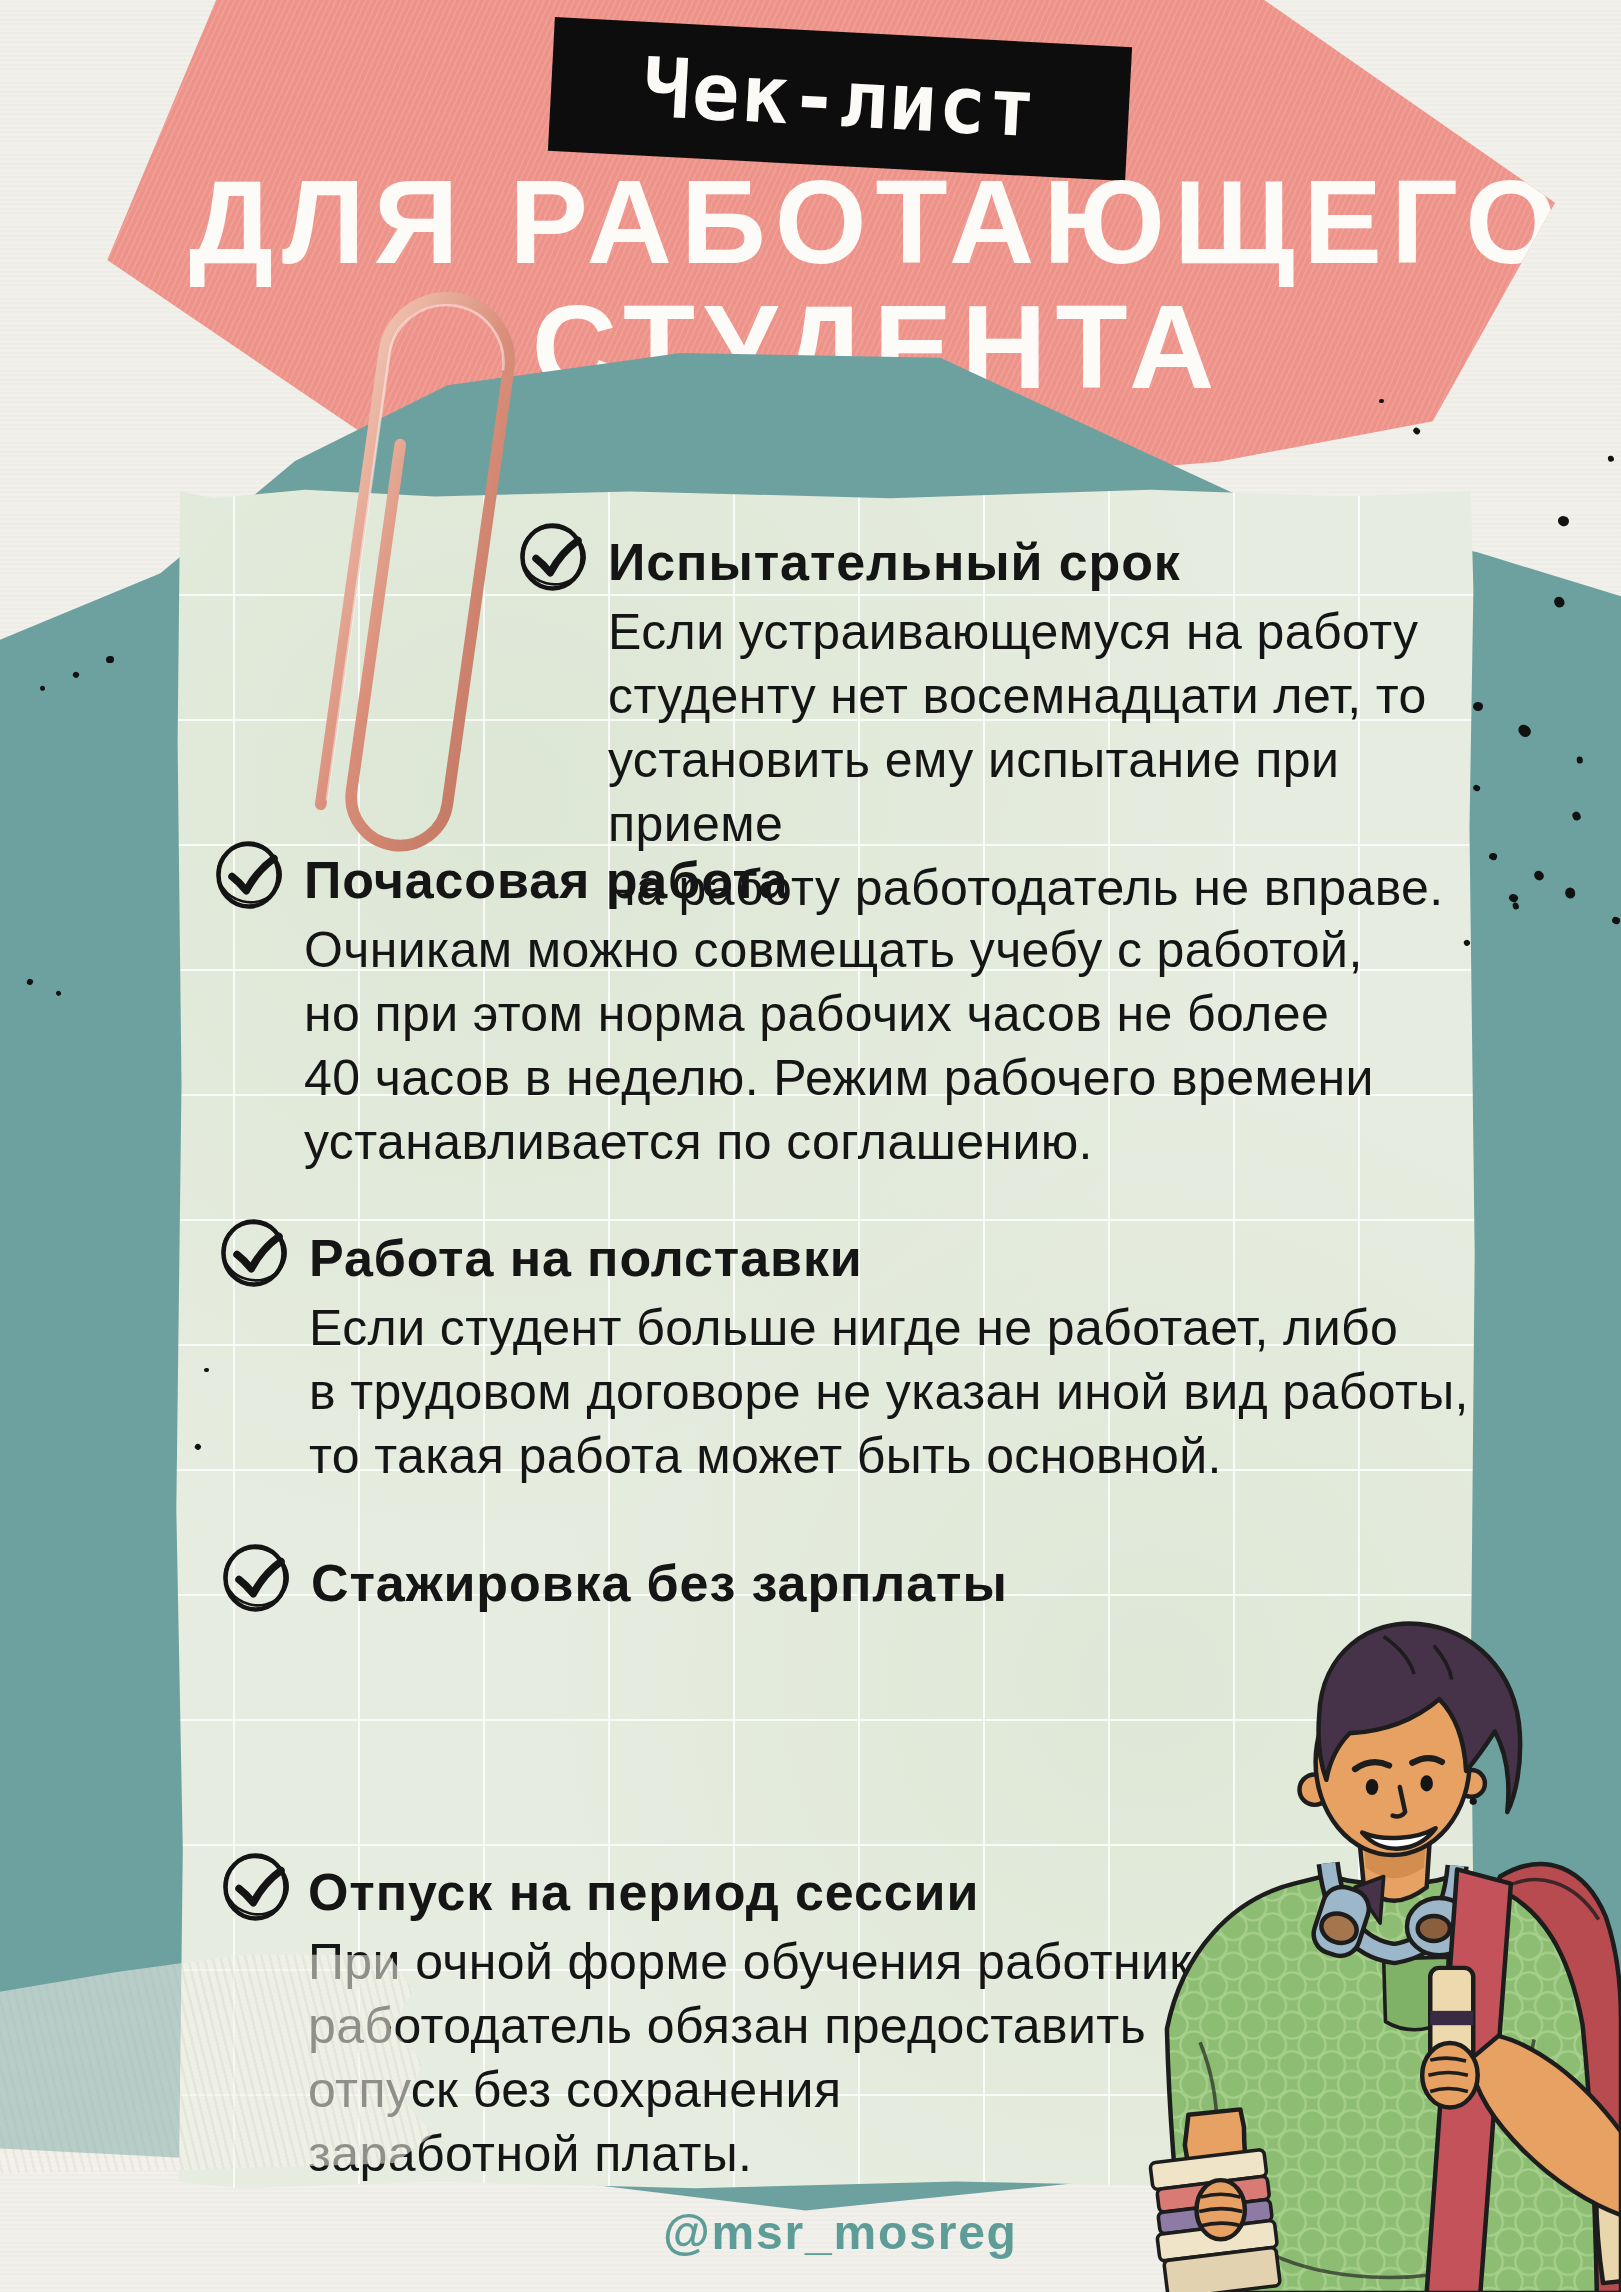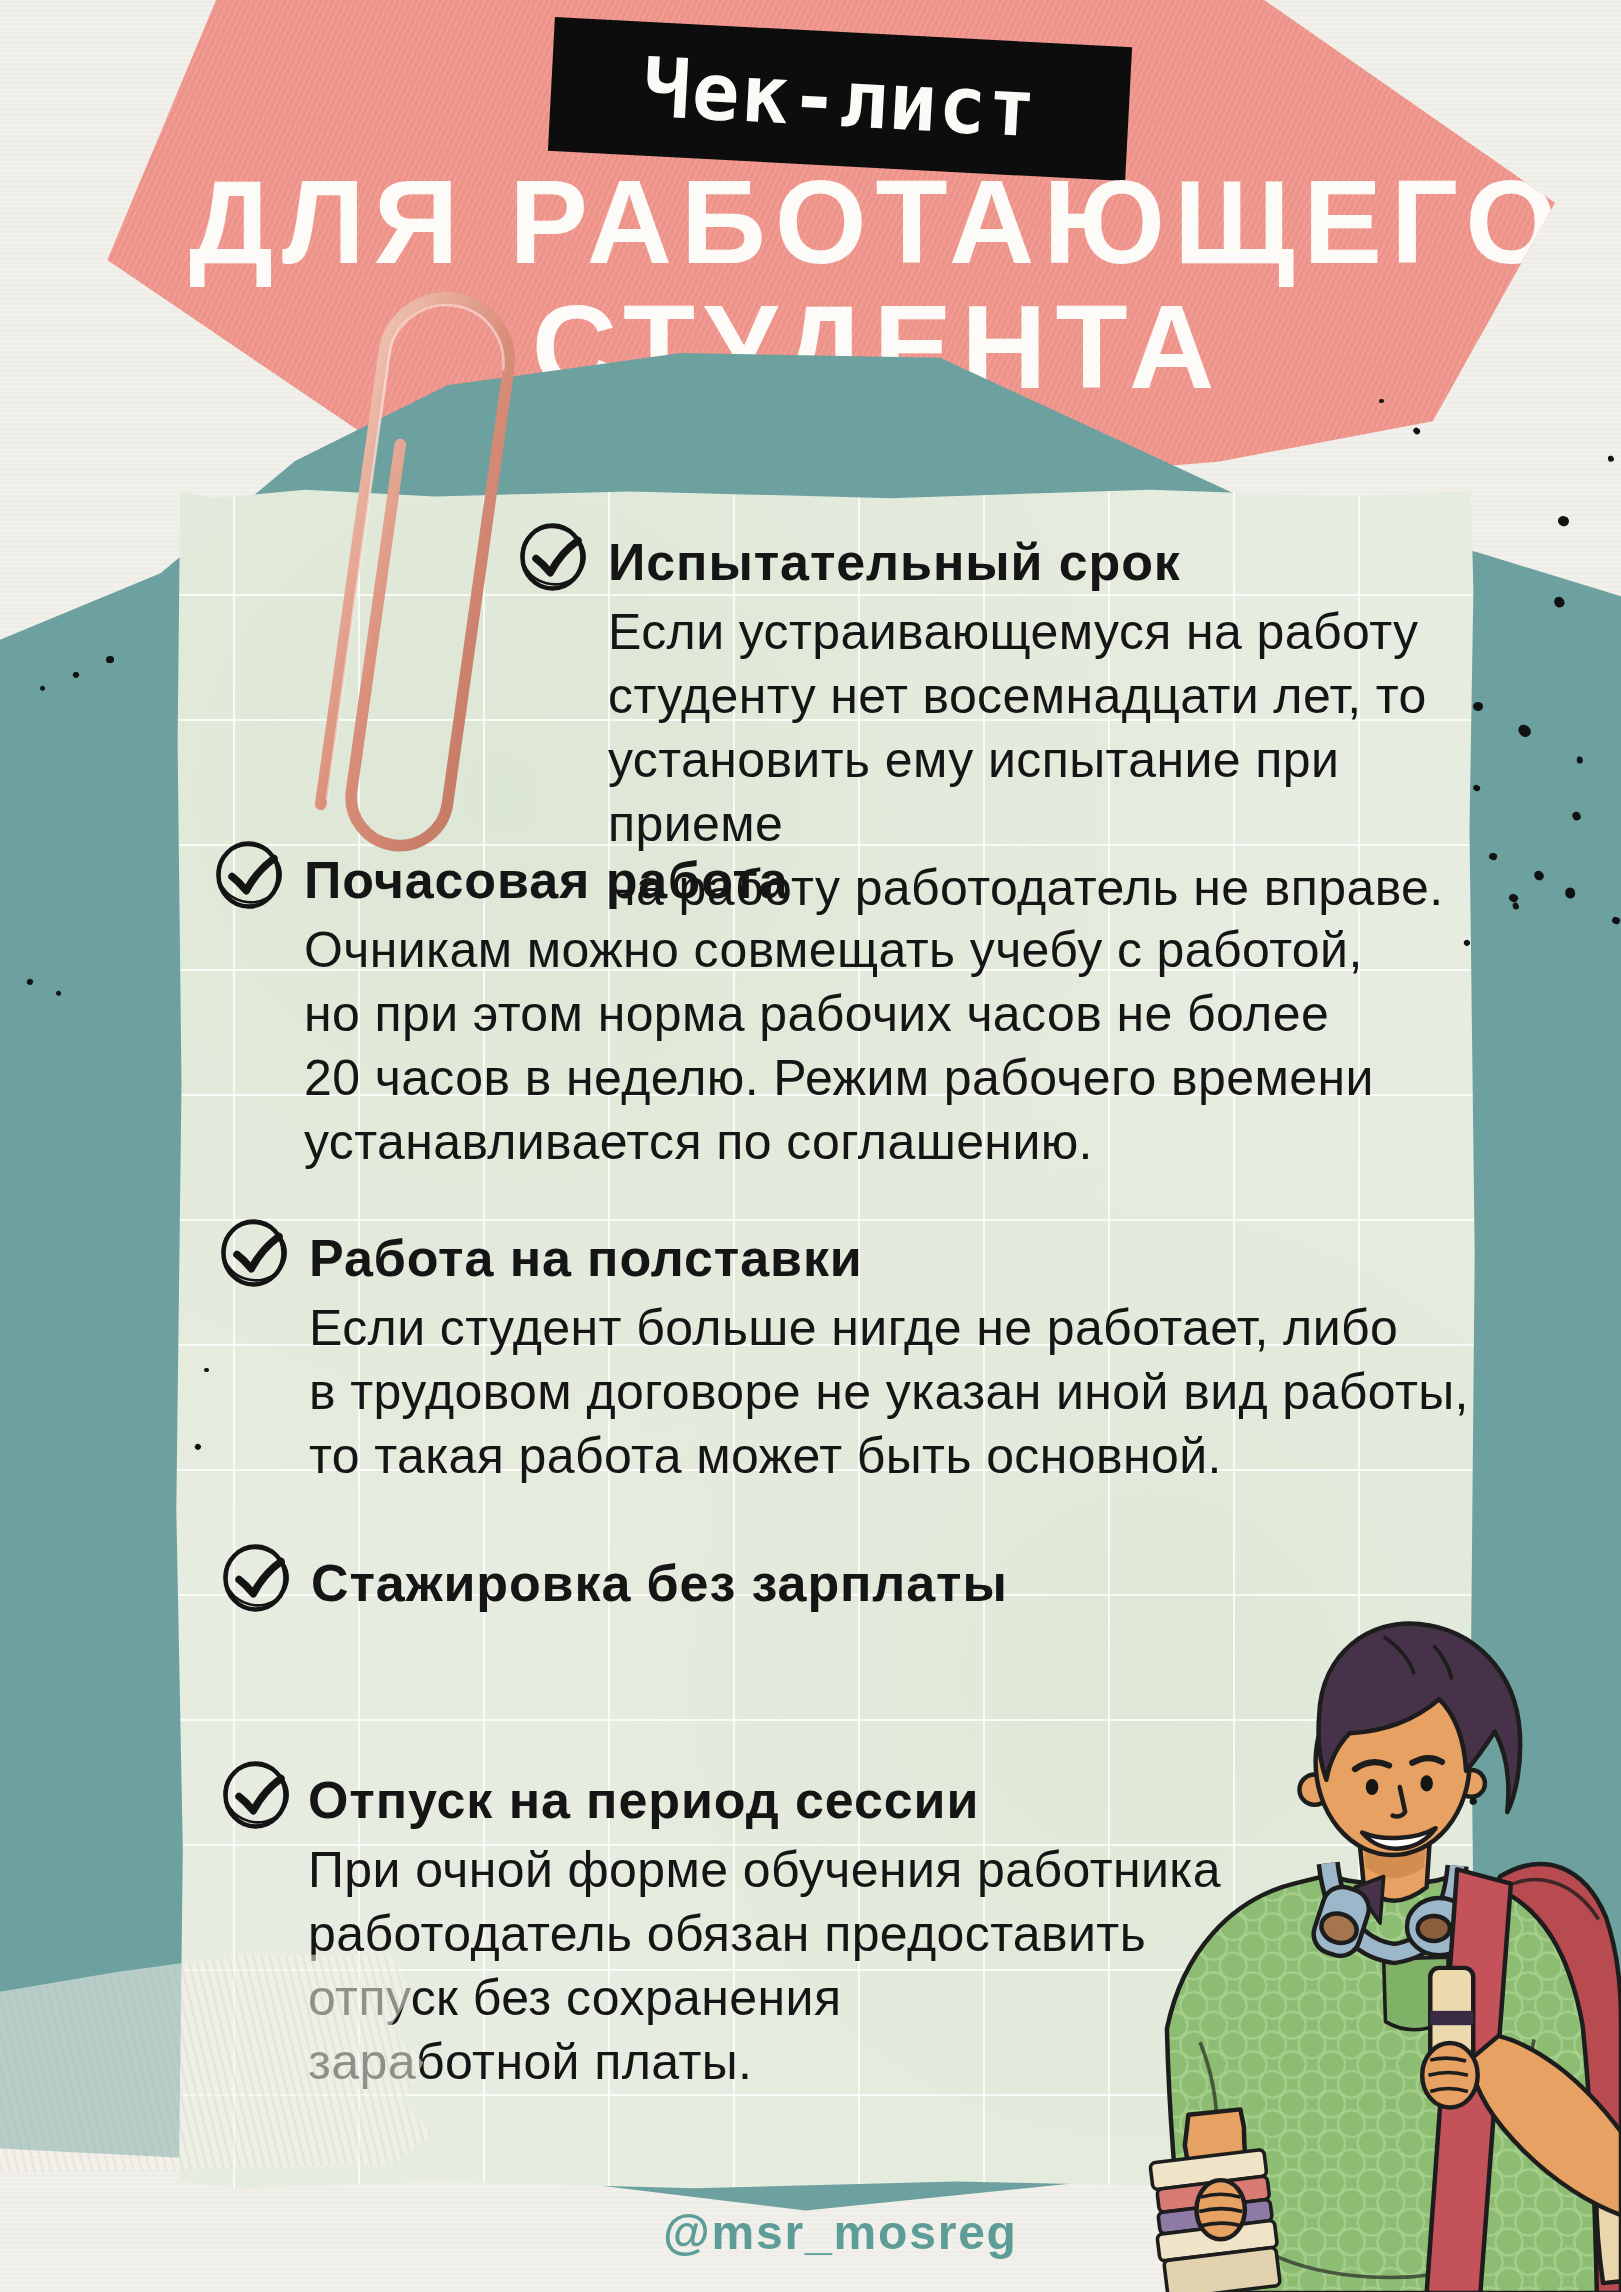--- a/index.html
+++ b/index.html
@@ -57,21 +57,21 @@
   
   .item{position:absolute; display:flex; gap:18px; align-items:flex-start;}
   .item .check{width:75px; height:75px; flex:none;}
   .item .txt{display:flex; flex-direction:column;}
   .item .title{font-weight:bold; font-size:52px; line-height:57px; letter-spacing:0.9px; margin-top:16px;}
   .item .body{font-size:50px; line-height:64px; letter-spacing:0.4px; margin-top:9px; white-space:pre-line;}
   .item1{left:515px; top:518px; width:949px;}
   .item2{left:211px; top:836px; width:1254px;}
   .item3{left:216px; top:1214px; width:1254px;}
   .item4{left:218px; top:1539px; width:1254px;}
-  .item5{left:218px; top:1756px; width:1164px;gap:15px;}
+  .item5{left:218px; top:1848px; width:1164px;gap:15px;}
   .item5 .body, .item1 .body{line-height:64px;}
   
   .washi{
     position:absolute; left:-10.7px; top:1957px; width:443px; height:219px;
     background:rgba(244,242,233,.55);
     background-image:repeating-linear-gradient(80deg, rgba(160,170,160,.12) 0 2.7px, transparent 2.7px 8px);
     transform:rotate(-4deg);
     clip-path:polygon(0 10%, 30% 4%, 60% 0, 92% 5%, 97% 22%, 91% 38%, 98% 55%, 93% 72%, 99% 88%, 90% 100%, 50% 97%, 0 92%);
   }
   
@@ -136,21 +136,21 @@
     </div>
   </div>
   <div class="item item2">
     <svg class="check" viewBox="0 0 84 84" width="75" height="75">
         <use href="#checkmark"></use>
       </svg>
     <div class="txt">
       <div class="title">Почасовая работа</div>
       <div class="body">Очникам можно совмещать учебу с работой,
 но при этом норма рабочих часов не более
-20 часов в неделю. Режим рабочего времени
+40 часов в неделю. Режим рабочего времени
 устанавливается по соглашению.</div>
     </div>
   </div>
   <div class="item item3">
     <svg class="check" viewBox="0 0 84 84" width="75" height="75">
         <use href="#checkmark"></use>
       </svg>
     <div class="txt">
       <div class="title">Работа на полставки</div>
       <div class="body">Если студент больше нигде не работает, либо

